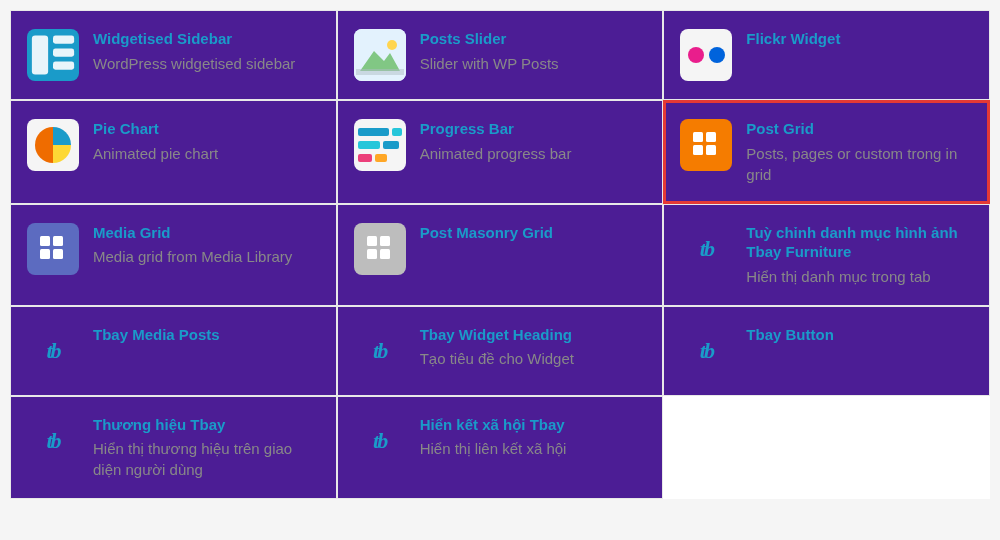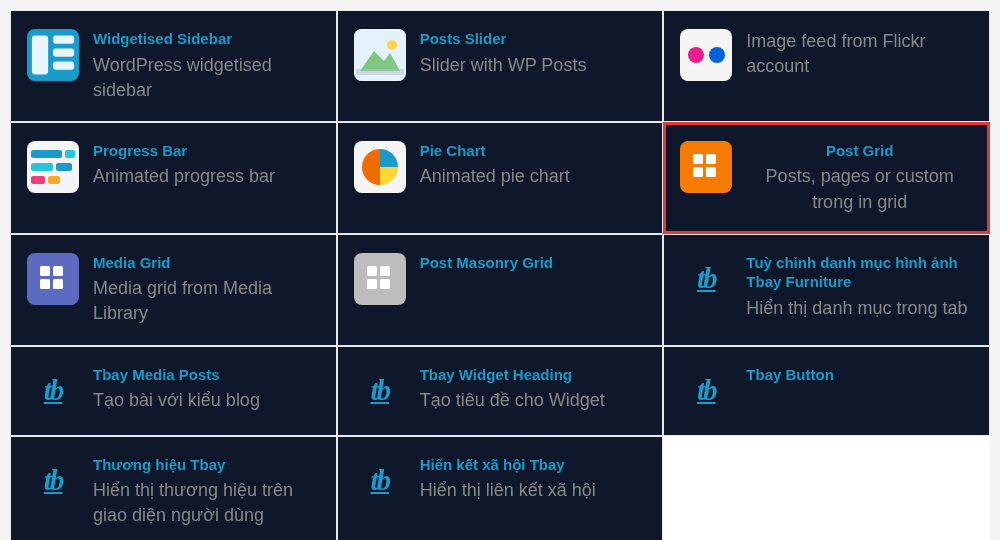--- a/index.html
+++ b/index.html
@@ -15,30 +15,29 @@
       grid-template-columns: repeat(3, 1fr);
       gap: 0;
       background: #fff;
     }
     .widget-item {
       display: flex;
       align-items: flex-start;
       padding: 18px 16px;
       border: 1px solid #e8e8e8;
       cursor: pointer;
-      background: #0f172a;
+      background: #4c1d95;
       gap: 14px;
       transition: background 0.15s;
     }
     .widget-item.highlighted {
       outline: 3px solid #e53935;
       outline-offset: -3px;
       z-index: 2;
       position: relative;
-      text-align: center;
     }
     .widget-icon {
       flex-shrink: 0;
       width: 52px;
       height: 52px;
       border-radius: 8px;
       display: flex;
       align-items: center;
       justify-content: center;
     }
@@ -46,21 +45,21 @@
       flex: 1;
     }
     .widget-title {
       font-size: 15px;
       font-weight: 700;
       color: #1a9bc9;
       margin-bottom: 4px;
       line-height: 1.3;
     }
     .widget-desc {
-      font-size: 18px;
+      font-size: 15px;
       color: #888;
       line-height: 1.4;
     }
 
     
     .icon-widgetised-sidebar {
       background: #1a9bc9;
     }
     .icon-video-player {
       background: #e53935;
@@ -94,27 +93,26 @@
     
     .flickr-dots {
       display: flex;
       gap: 5px;
     }
     .dot-pink { width: 16px; height: 16px; border-radius: 50%; background: #e91e8c; }
     .dot-blue { width: 16px; height: 16px; border-radius: 50%; background: #0063dc; }
 
     
     .tb-logo {
-      font-size: 29px;
+      font-size: 22px;
       font-weight: 900;
       color: #1a9bc9;
       font-style: italic;
       font-family: Georgia, serif;
       letter-spacing: -2px;
-      text-decoration: underline;
     }
   </style>
 </head>
 <body>
 
 <div class="grid">
 
   <div class="widget-item">
     <div class="widget-icon icon-widgetised-sidebar">
       <svg viewBox="0 0 32 32" fill="none" xmlns="http://www.w3.org/2000/svg">
@@ -147,21 +145,39 @@
 
 
   <div class="widget-item">
     <div class="widget-icon icon-flickr" style="background:#f5f5f5;border-radius:8px;">
       <div class="flickr-dots">
         <div class="dot-pink"></div>
         <div class="dot-blue"></div>
       </div>
     </div>
     <div class="widget-text">
-      <div class="widget-desc">Image feed from Flickr account</div>
+      <div class="widget-title">Flickr Widget</div>
+    </div>
+  </div>
+
+  <div class="widget-item">
+    <div class="widget-icon" style="background:#f5f5f5;border-radius:8px;width:52px;height:52px;display:flex;align-items:center;justify-content:center;">
+      <svg viewBox="0 0 40 40" width="40" height="40" xmlns="http://www.w3.org/2000/svg">
+        <circle cx="20" cy="20" r="18" fill="#eee"></circle>
+
+        <path d="M20,20 L20,2 A18,18 0 0,1 38,20 Z" fill="#1a9bc9"></path>
+
+        <path d="M20,20 L38,20 A18,18 0 0,1 20,38 Z" fill="#fdd835"></path>
+
+        <path d="M20,20 L20,38 A18,18 0 0,1 2,20 A18,18 0 0,1 20,2 Z" fill="#ef6c00"></path>
+      </svg>
+    </div>
+    <div class="widget-text">
+      <div class="widget-title">Pie Chart</div>
+      <div class="widget-desc">Animated pie chart</div>
     </div>
   </div>
 
   <div class="widget-item">
     <div class="widget-icon" style="background:#f5f5f5;border-radius:8px;padding:8px;">
       <div class="progress-bars">
         <div class="pb-row">
           <div class="pb-blue" style="width:32px;"></div>
           <div class="pb-cyan" style="width:10px;"></div>
         </div>
@@ -174,38 +190,20 @@
           <div class="pb-orange" style="width:12px;"></div>
         </div>
       </div>
     </div>
     <div class="widget-text">
       <div class="widget-title">Progress Bar</div>
       <div class="widget-desc">Animated progress bar</div>
     </div>
   </div>
 
-  <div class="widget-item">
-    <div class="widget-icon" style="background:#f5f5f5;border-radius:8px;width:52px;height:52px;display:flex;align-items:center;justify-content:center;">
-      <svg viewBox="0 0 40 40" width="40" height="40" xmlns="http://www.w3.org/2000/svg">
-        <circle cx="20" cy="20" r="18" fill="#eee"></circle>
-
-        <path d="M20,20 L20,2 A18,18 0 0,1 38,20 Z" fill="#1a9bc9"></path>
-
-        <path d="M20,20 L38,20 A18,18 0 0,1 20,38 Z" fill="#fdd835"></path>
-
-        <path d="M20,20 L20,38 A18,18 0 0,1 2,20 A18,18 0 0,1 20,2 Z" fill="#ef6c00"></path>
-      </svg>
-    </div>
-    <div class="widget-text">
-      <div class="widget-title">Pie Chart</div>
-      <div class="widget-desc">Animated pie chart</div>
-    </div>
-  </div>
-
   <div class="widget-item highlighted">
     <div class="widget-icon icon-post-grid" style="background:#f57c00;border-radius:8px;width:52px;height:52px;display:flex;align-items:center;justify-content:center;">
       <svg viewBox="0 0 32 32" fill="none" xmlns="http://www.w3.org/2000/svg" width="32" height="32">
         <rect x="3" y="3" width="10" height="10" rx="1.5" fill="white"></rect>
         <rect x="16" y="3" width="10" height="10" rx="1.5" fill="white"></rect>
         <rect x="3" y="16" width="10" height="10" rx="1.5" fill="white"></rect>
         <rect x="16" y="16" width="10" height="10" rx="1.5" fill="white"></rect>
       </svg>
     </div>
     <div class="widget-text">
@@ -252,21 +250,20 @@
       <div class="widget-desc">Hiển thị danh mục trong tab</div>
     </div>
   </div>
 
   <div class="widget-item">
     <div class="widget-icon" style="background:transparent;width:52px;height:52px;display:flex;align-items:center;justify-content:center;">
       <span class="tb-logo">tb</span>
     </div>
     <div class="widget-text">
       <div class="widget-title">Tbay Media Posts</div>
-      <div class="widget-desc">Tạo bài với kiểu blog</div>
     </div>
   </div>
 
   <div class="widget-item">
     <div class="widget-icon" style="background:transparent;width:52px;height:52px;display:flex;align-items:center;justify-content:center;">
       <span class="tb-logo">tb</span>
     </div>
     <div class="widget-text">
       <div class="widget-title">Tbay Widget Heading</div>
       <div class="widget-desc">Tạo tiêu đề cho Widget</div>

